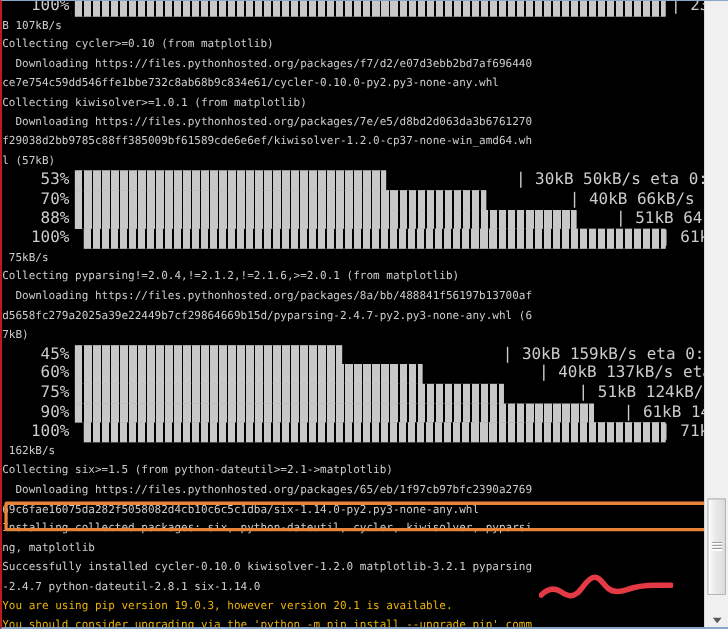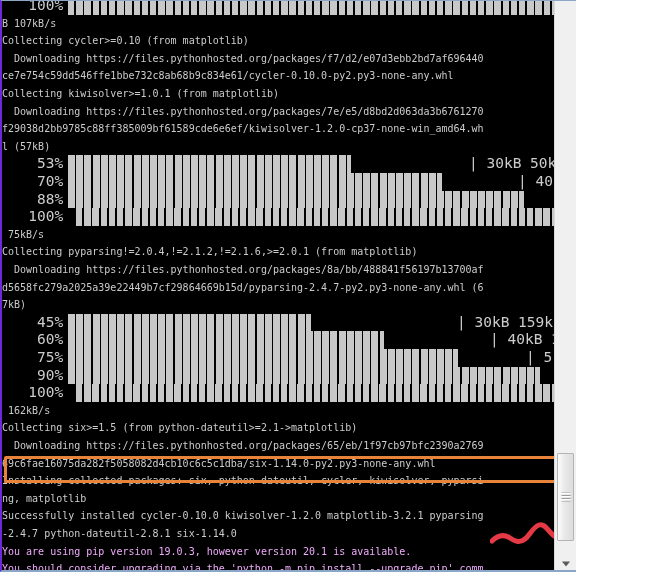--- a/index.html
+++ b/index.html
@@ -1,24 +1,24 @@
 <!DOCTYPE html>
 <html><head>
 <meta charset="utf-8">
 <style>
   html,body{margin:0;padding:0;background:#fff;}
   body{
     width:662px;height:572px;overflow:hidden;
     font-family:"DejaVu Sans Mono","Liberation Mono",monospace;
   }
   #frame{
-    position:relative;width:576px;height:572px;
+    position:relative;width:662px;height:572px;
     background:#000;
     box-sizing:border-box;
-    border-left:2px solid #6d28d9;
+    border-left:2px solid #b91c1c;
     border-top:1px solid #8ba7c7;
     border-bottom:2px solid #8ba7c7;
     overflow:hidden;
   }
   
   #console{
     position:absolute;left:0;top:0;
     width:638px;height:572px;
     background:#000;
     overflow:hidden;
@@ -30,21 +30,21 @@
   }
   .ln{
     height:17.6px;
     line-height:17.6px;
     white-space:pre;
     font-family:"DejaVu Sans Mono","Liberation Mono",monospace;
     font-size:10px;
     color:#cccccc;
     position:relative;
   }
-  .ln.warn{color:#f0abfc;}
+  .ln.warn{color:#eab308;}
   
   .pline{
     height:17.6px;
     position:relative;
     white-space:pre;
     font-size:14.5px;
     line-height:17.6px;
   }
   .pline .pct{
     position:absolute;left:0;top:0;

